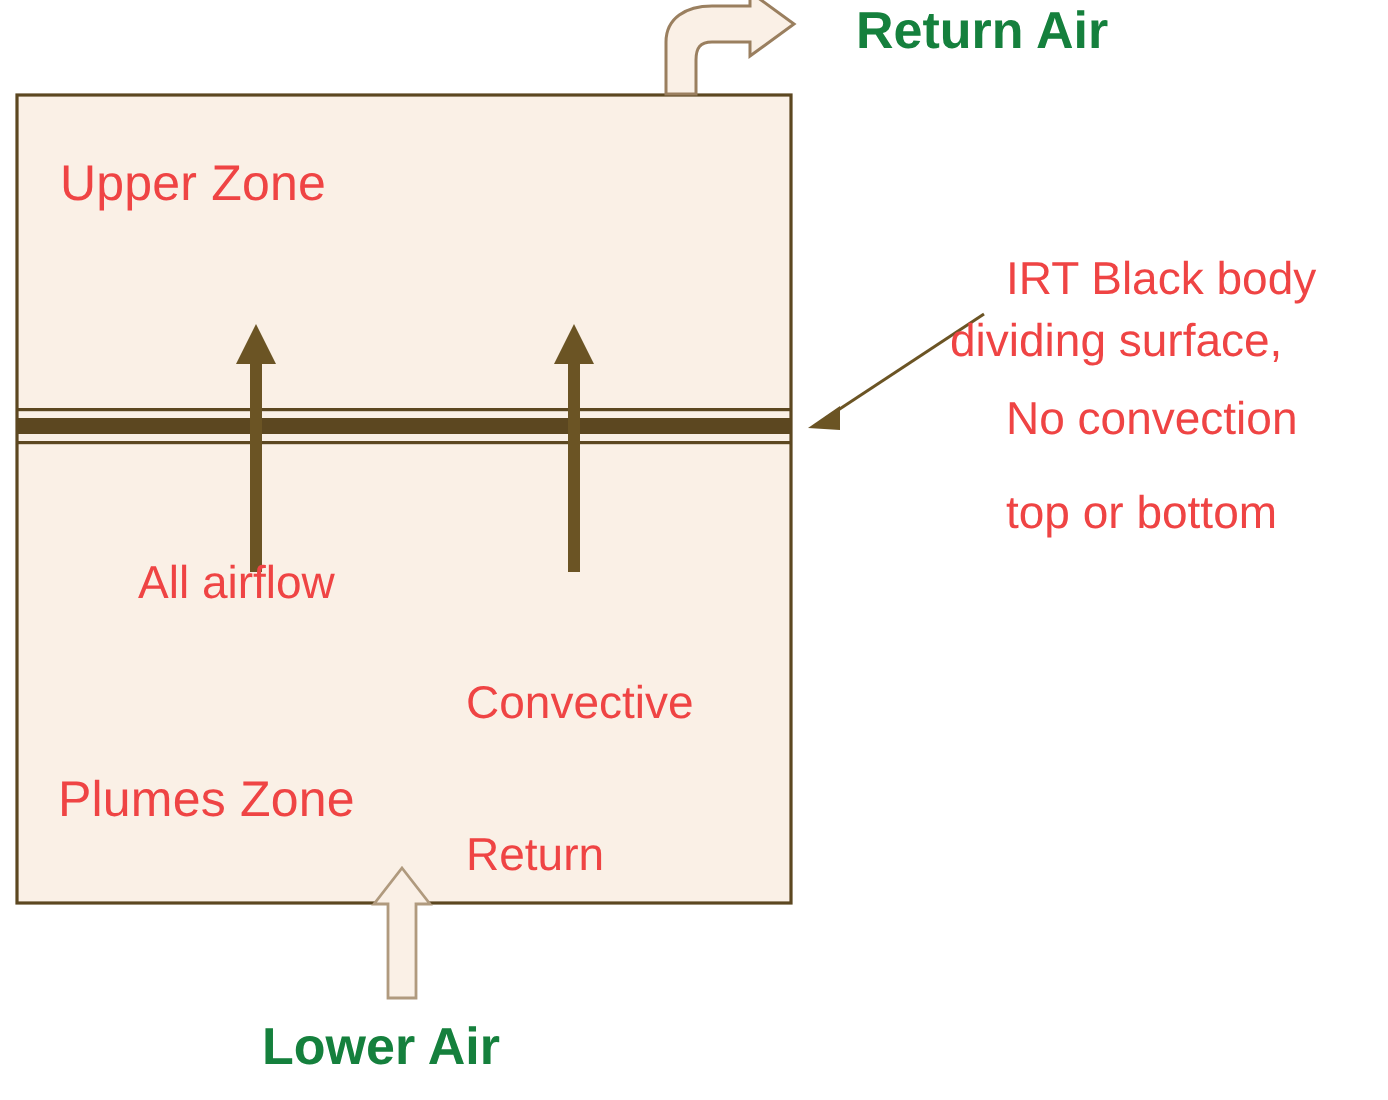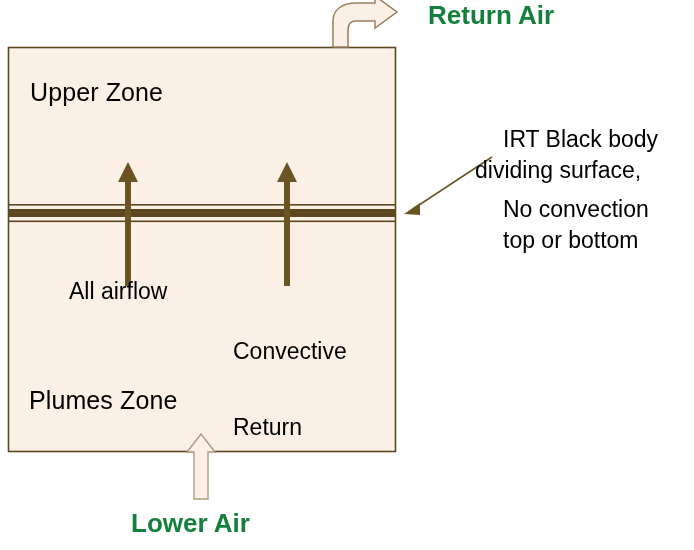--- a/index.html
+++ b/index.html
@@ -26,21 +26,21 @@
     position: absolute;
     left: 0;
     top: 0;
     width: 694px;
     height: 550px;
     display: block;
   }
   .lbl {
     position: absolute;
     white-space: pre;
-    color: #000000;
+    color: #ef4444;
     line-height: 1.0;
   }
   .lbl-zone {
     font-size: 25px;
     letter-spacing: 0.1px;
   }
   .lbl-inner {
     font-size: 23px;
   }
   .lbl-bold {
@@ -54,21 +54,21 @@
   }
   #label-upper-zone   { left: 30px;  top: 80px;  }
   #label-lower-zone   { left: 29px;  top: 388px; }
   #label-all-airflow  { left: 69px;  top: 280px; }
   #label-conv-plumes  { left: 233px; top: 294px; }
   #label-return-air   { left: 428px; top: 2px;   }
   #label-supply-air   { left: 131px; top: 510px; }
   #note-line1         { left: 503px; top: 124px; }
   #note-line2         { left: 475px; top: 155px; }
   #note-line3         { left: 503px; top: 194px; }
-  #note-line4         { left: 503px; top: 225px; }
+  #note-line4         { left: 503px; top: 241px; }
 </style>
 </head>
 <body>
 
 <div id="stage">
 
   <svg id="diagram-svg" viewBox="0 0 694 550">
 
     <rect x="8.5" y="47.5" width="387" height="404" fill="#faf0e6" stroke="#5c4720" stroke-width="1.6"></rect>
 

